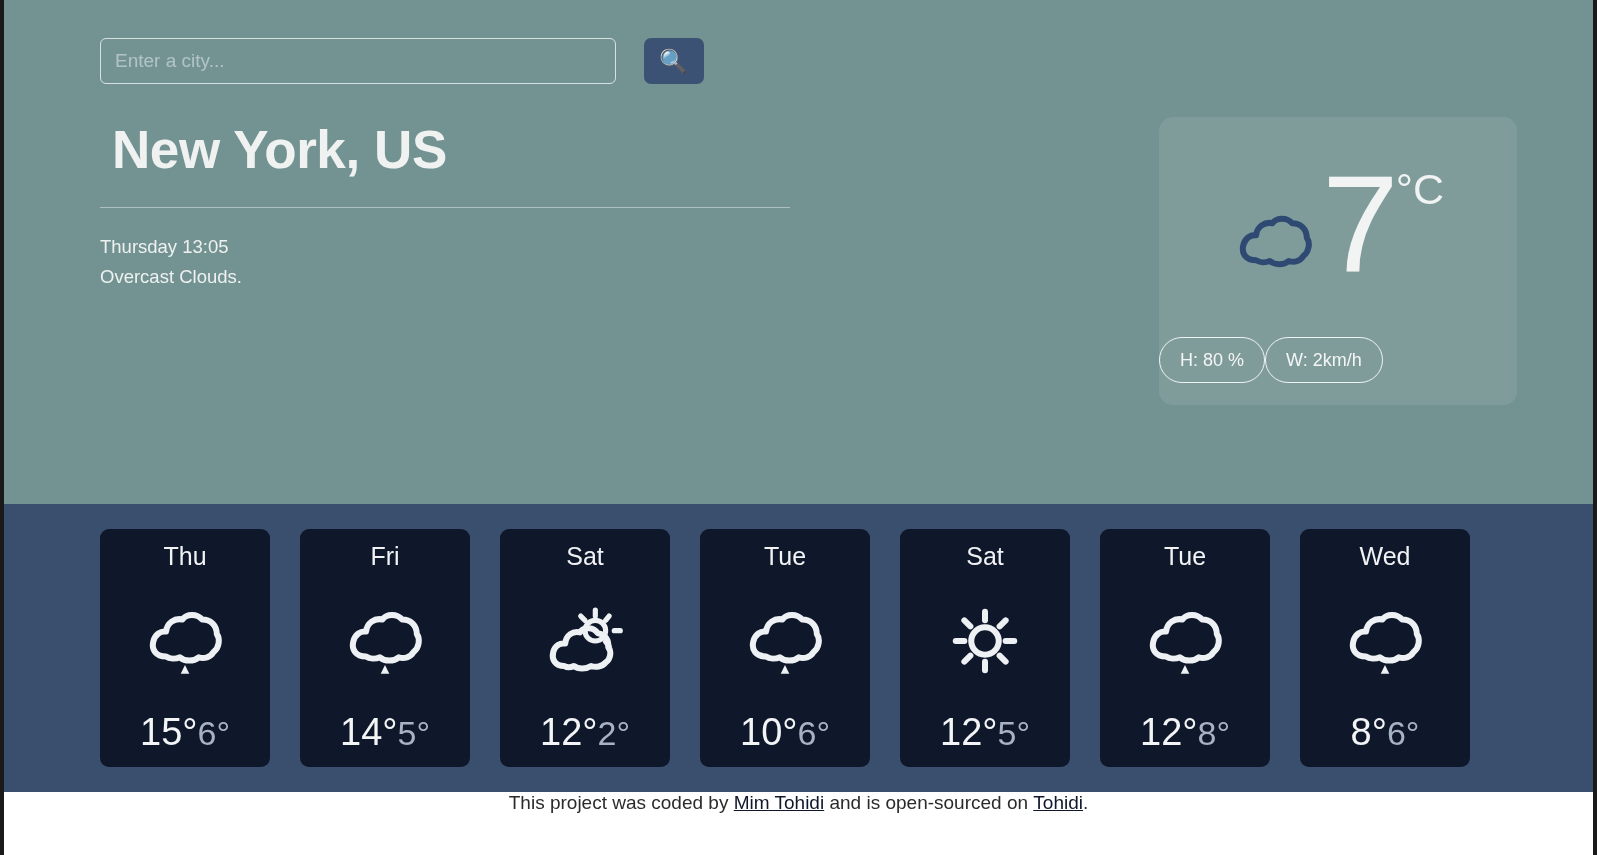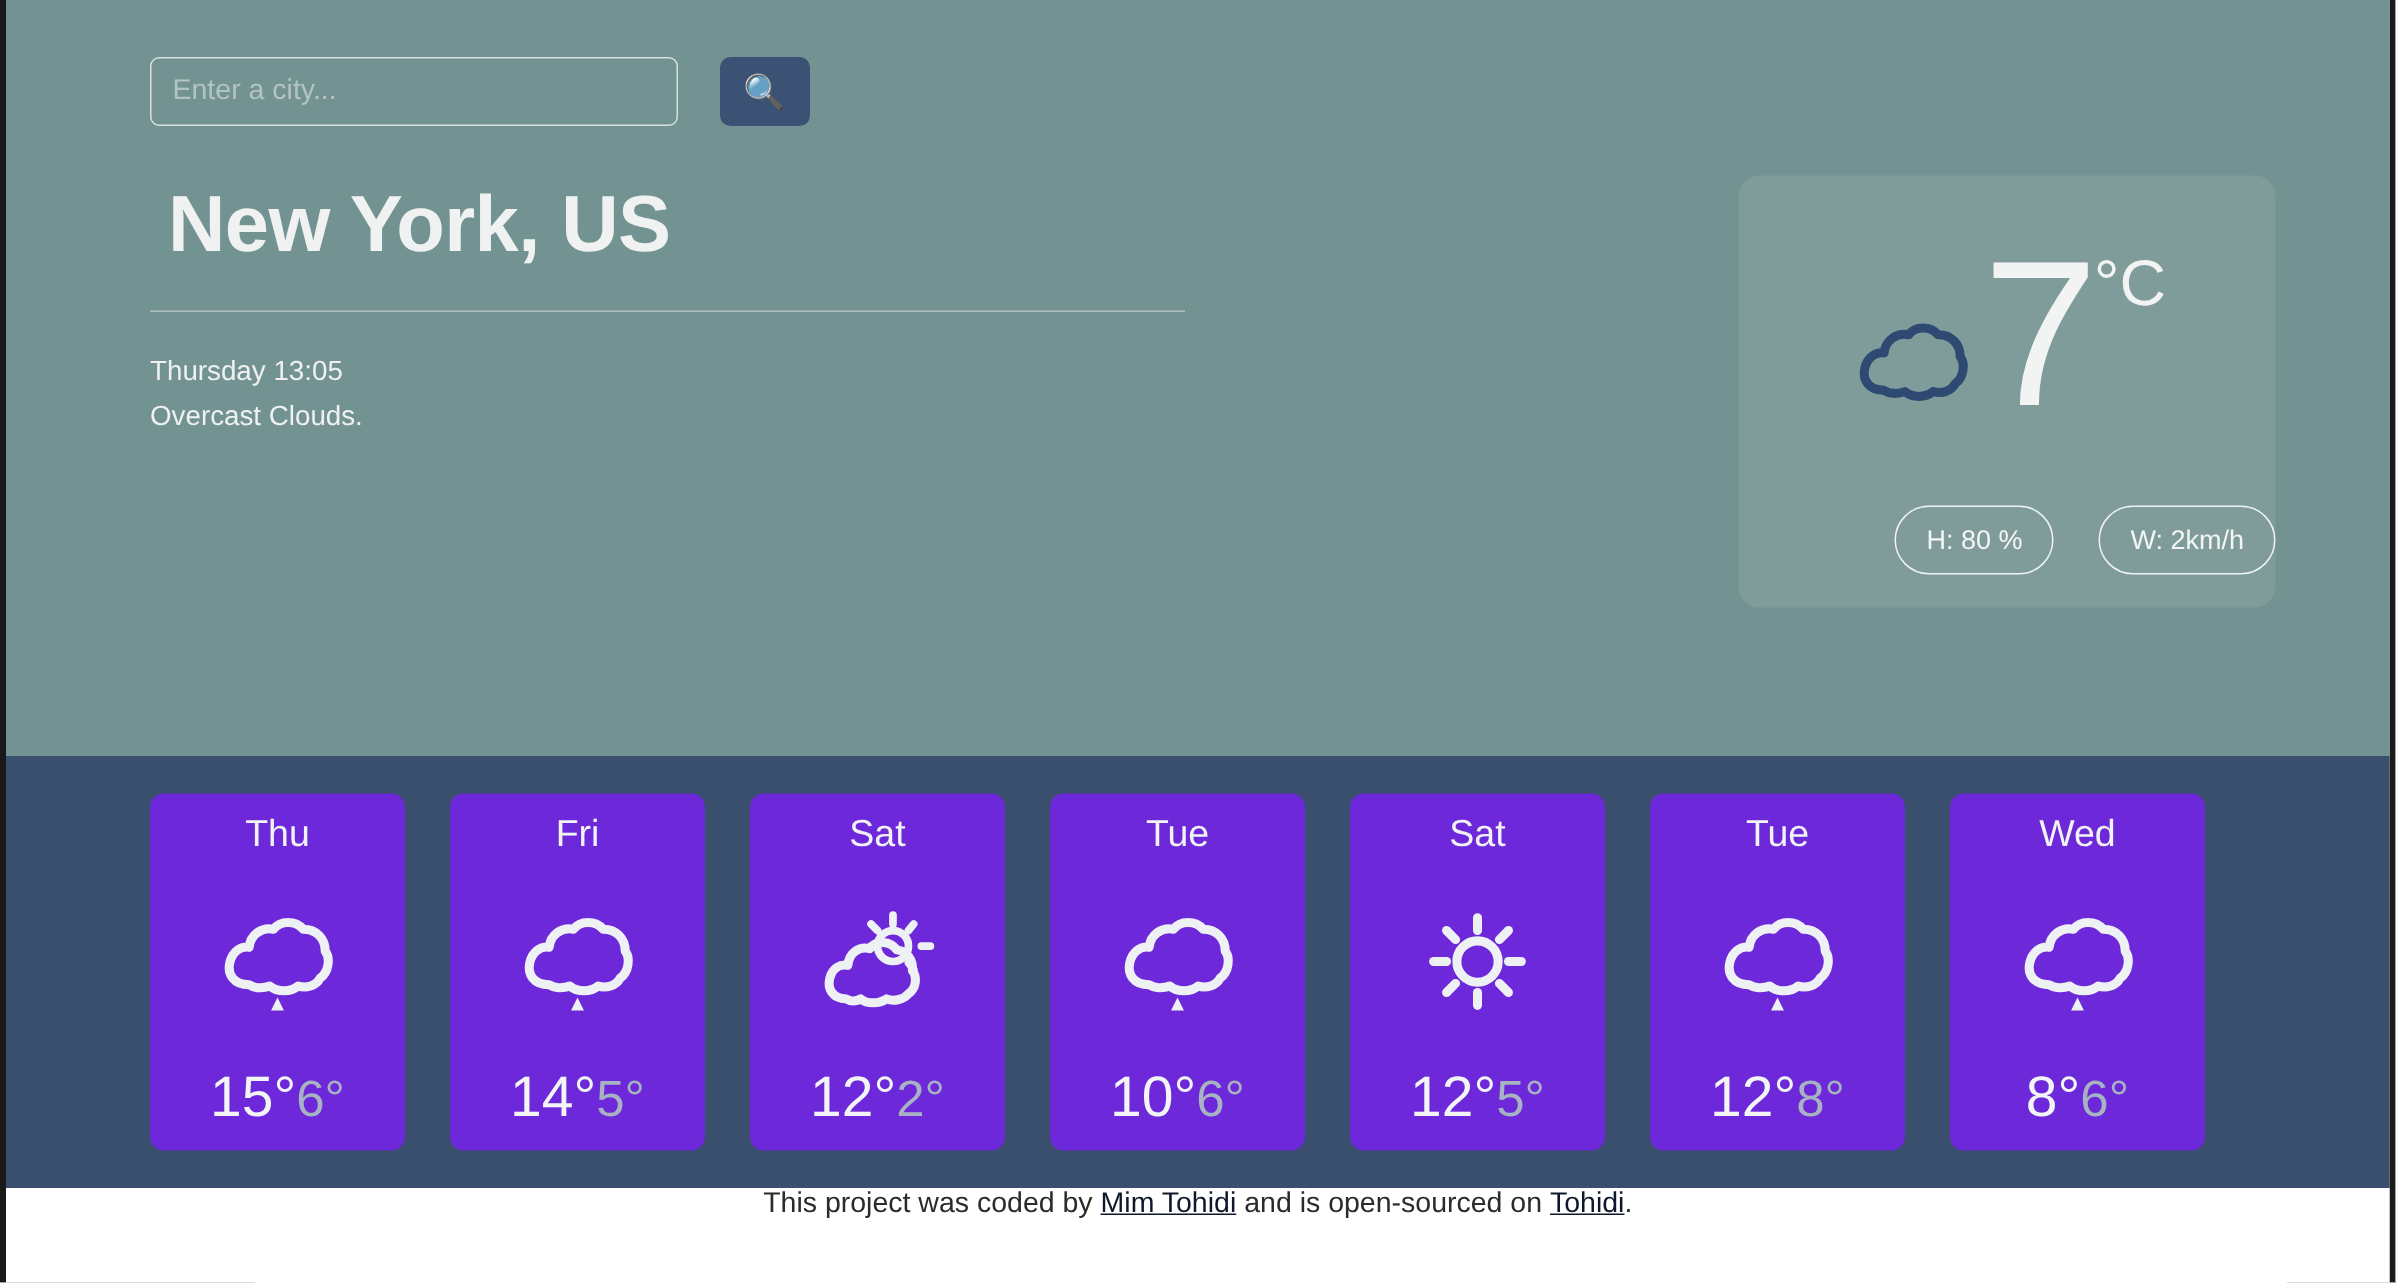--- a/index.html
+++ b/index.html
@@ -43,21 +43,21 @@
   .search-row {
     position: absolute;
     left: 96px;
     top: 38px;
     display: flex;
     align-items: center;
     gap: 28px;
   }
 
   .search-input {
-    width: 352px;
+    width: 516px;
     height: 46px;
     box-sizing: border-box;
     background: transparent;
     border: 1px solid rgba(255,255,255,0.72);
     border-radius: 6px;
     padding: 0 14px;
     color: #ffffff;
     font-size: 19px;
     font-family: "Liberation Sans", sans-serif;
     outline: none;
@@ -169,22 +169,21 @@
     line-height: 1;
     margin-top: 10px;
   }
 
   .temp-pills {
     position: absolute;
     left: 0;
     bottom: 22px;
     width: 100%;
     display: flex;
-    justify-content: flex-end;
-    gap: 30px;
+    justify-content: flex-start;
   }
   .pill {
     min-width: 102px;
     height: 46px;
     border: 1px solid rgba(255,255,255,0.88);
     border-radius: 26px;
     color: #f4f6f5;
     font-size: 18px;
     display: flex;
     align-items: center;
@@ -204,21 +203,21 @@
     justify-content: flex-start;
     gap: 30px;
     padding-left: 96px;
     padding-right: 96px;
     box-sizing: border-box;
   }
 
   .forecast-card {
     width: 170px;
     height: 238px;
-    background: #6d28d9;
+    background: #0f172a;
     border-radius: 9px;
     display: flex;
     flex-direction: column;
     align-items: center;
     justify-content: space-between;
     padding: 14px 0 16px 0;
     box-sizing: border-box;
     flex: none;
   }
 

